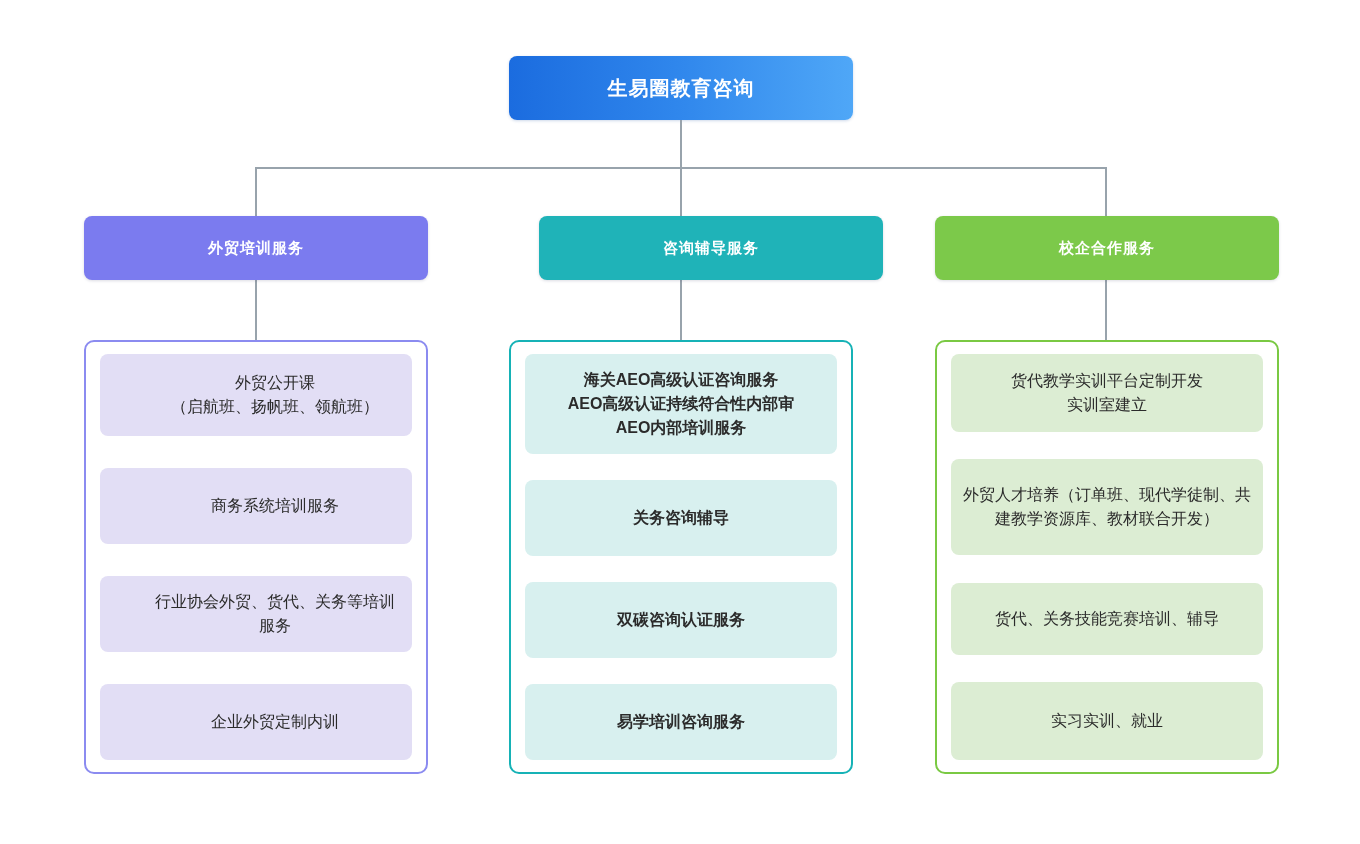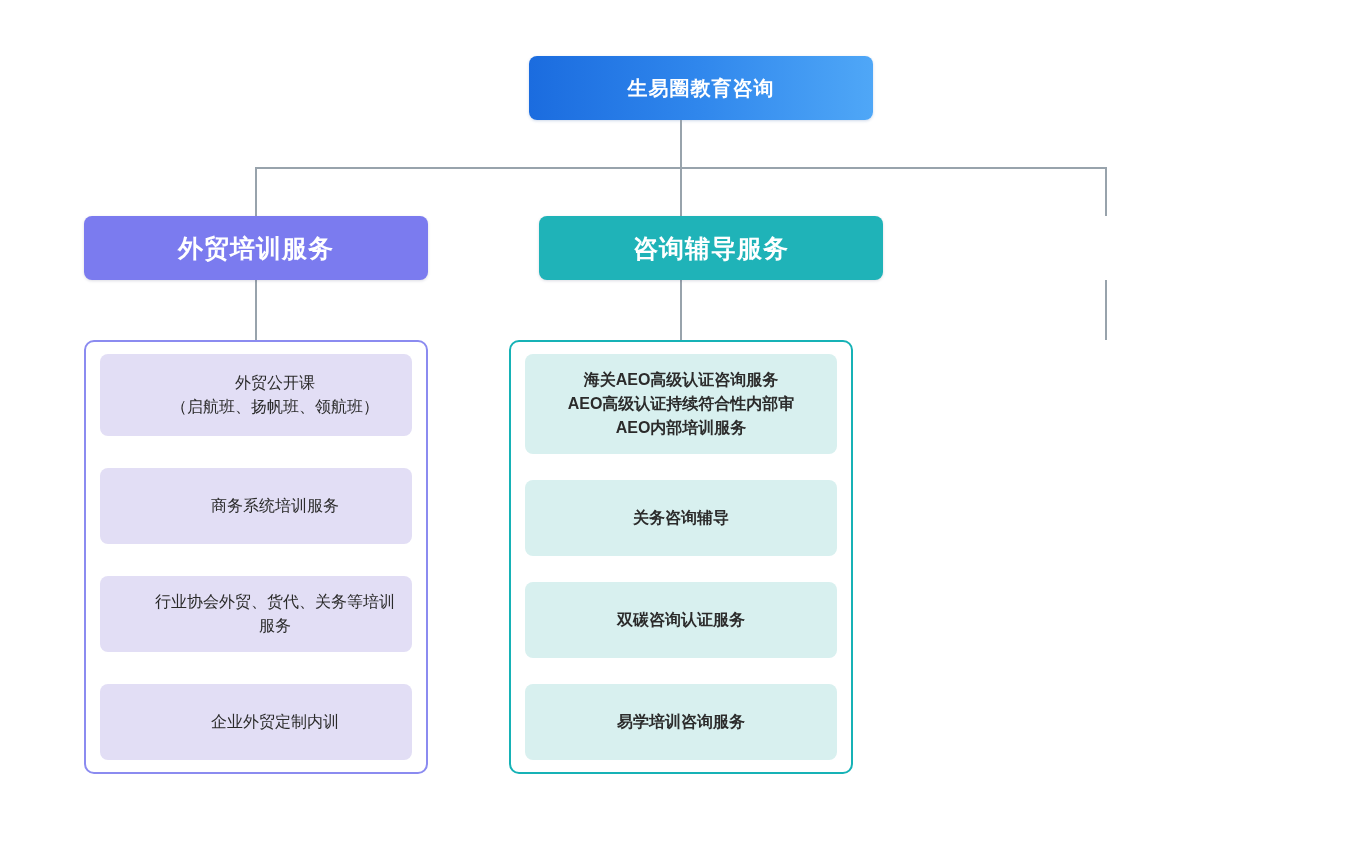--- a/index.html
+++ b/index.html
@@ -24,21 +24,21 @@
   .conn {
     position: absolute;
     background: #98a3ac;
   }
   .conn-v { width: 2px; }
   .conn-h { height: 2px; }
 
   
   .root-node {
     position: absolute;
-    left: 529px;
+    left: 509px;
     top: 56px;
     width: 344px;
     height: 64px;
     border-radius: 8px;
     background: linear-gradient(90deg, #1b6cdf 0%, #2f86ec 48%, #4fa7f7 100%);
     display: flex;
     align-items: center;
     justify-content: center;
     box-shadow: 0 1px 3px rgba(30,80,160,.22);
   }
@@ -64,21 +64,21 @@
     height: 64px;
     border-radius: 8px;
     display: flex;
     align-items: center;
     justify-content: center;
     box-sizing: border-box;
     box-shadow: 0 1px 3px rgba(60,60,100,.18);
   }
   .col-header .header-title {
     color: #ffffff;
-    font-size: 25px;
+    font-size: 15px;
     font-weight: bold;
     letter-spacing: 1px;
   }
 
   .col-body {
     position: absolute;
     top: 124px;
     left: 0;
     width: 344px;
     height: 434px;
@@ -172,14 +172,26 @@
     <div class="col-body">
       <div class="leaf leaf-0">海关AEO高级认证咨询服务
 AEO高级认证持续符合性内部审
 AEO内部培训服务</div>
       <div class="leaf leaf-1">关务咨询辅导</div>
       <div class="leaf leaf-2">双碳咨询认证服务</div>
       <div class="leaf leaf-3">易学培训咨询服务</div>
     </div>
   </div>
 
+  <div class="column col-2">
+    <div class="col-header">
+      <span class="header-title">校企合作服务</span>
+    </div>
+    <div class="col-body">
+      <div class="leaf leaf-0">货代教学实训平台定制开发
+实训室建立</div>
+      <div class="leaf leaf-1">外贸人才培养（订单班、现代学徒制、共建教学资源库、教材联合开发）</div>
+      <div class="leaf leaf-2">货代、关务技能竞赛培训、辅导</div>
+      <div class="leaf leaf-3">实习实训、就业</div>
+    </div>
+  </div>
 
 </div>
 
 </body></html>

